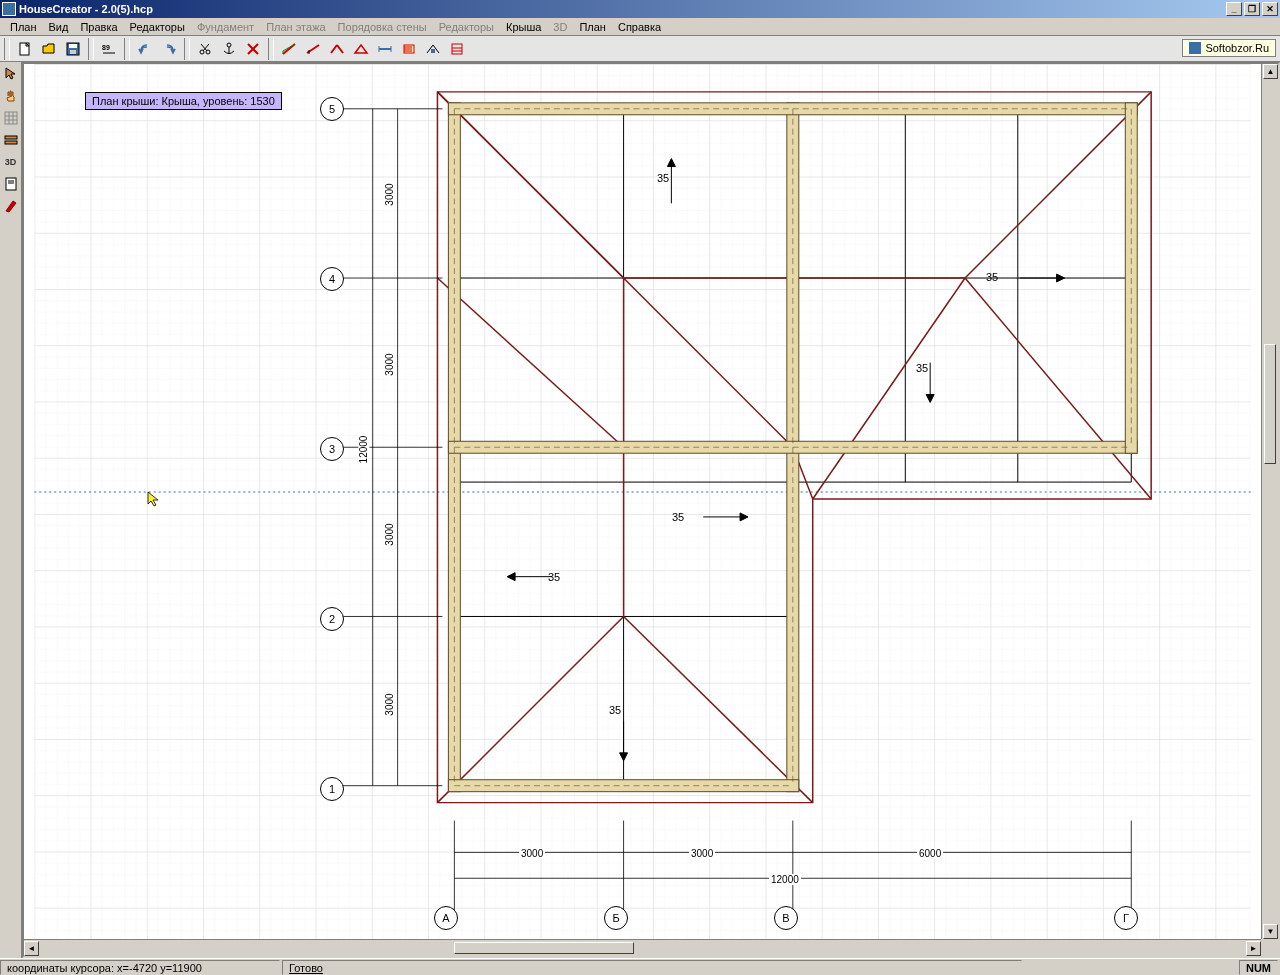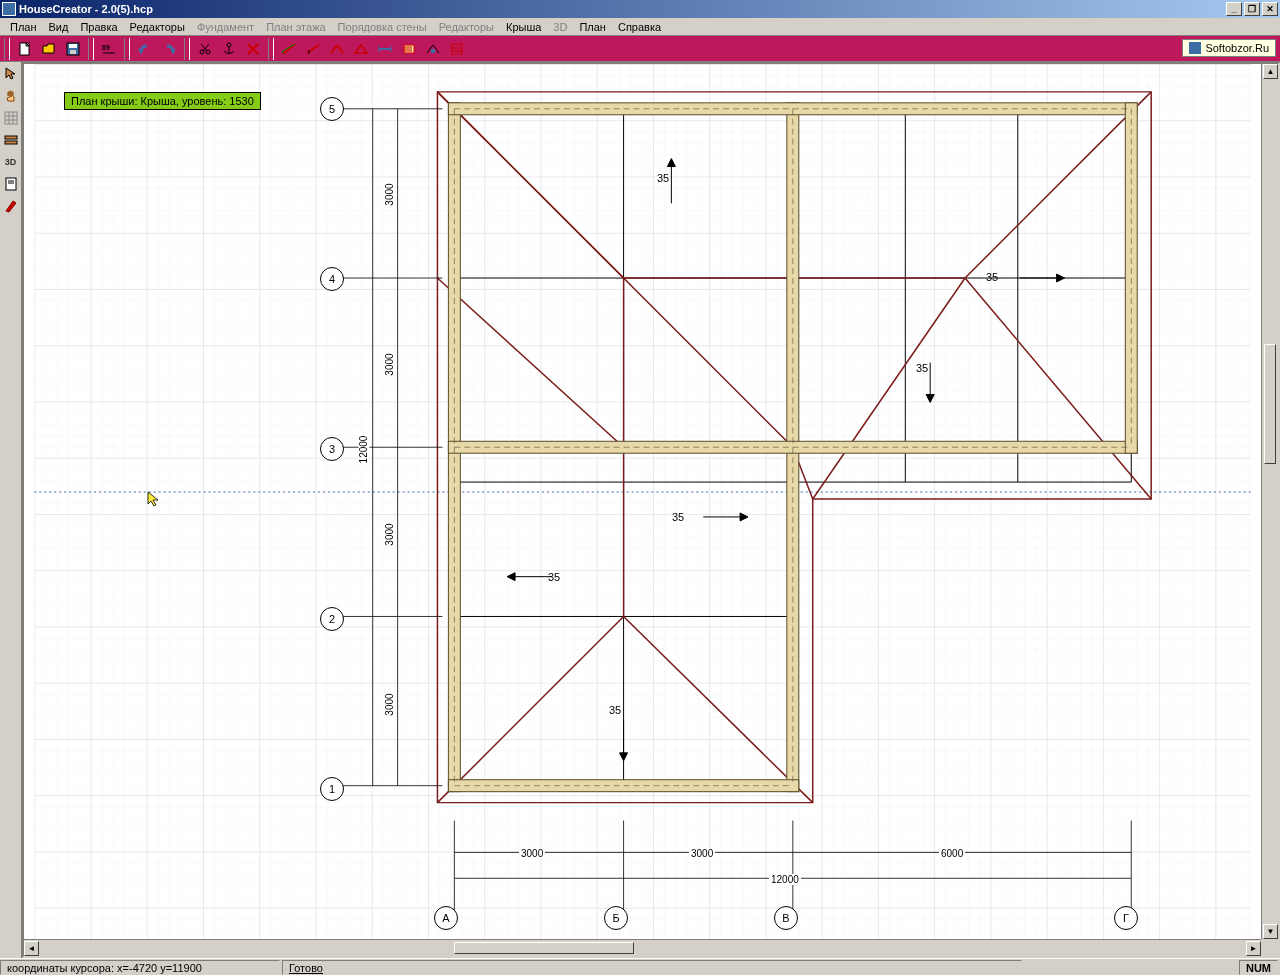--- a/index.html
+++ b/index.html
@@ -10,21 +10,21 @@
 .titlebar .icon { width:14px; height:14px; background:#3a6ea5; margin-right:3px; border:1px solid #fff; }
 .titlebar .spacer { flex:1; }
 .titlebar .wbtn { width:16px; height:14px; background:#d4d0c8; border:1px solid #fff; border-right-color:#404040; border-bottom-color:#404040; margin-left:2px; display:flex; align-items:center; justify-content:center; color:#000; font-size:9px; font-weight:bold; cursor:pointer; }
 
 
 .menubar { height:18px; background:#d4d0c8; display:flex; align-items:center; padding:0 4px; border-bottom:1px solid #808080; }
 .menubar span { padding:2px 6px; cursor:pointer; }
 .menubar span.disabled { color:#808080; }
 
 
-.toolbar-row { height:26px; background:#be185d; display:flex; align-items:center; padding:2px 4px; border-bottom:1px solid #808080; position:relative; }
+.toolbar-row { height:26px; background:#e5e5e5; display:flex; align-items:center; padding:2px 4px; border-bottom:1px solid #808080; position:relative; }
 .tool-sep { width:6px; height:22px; border-left:1px solid #808080; border-right:1px solid #fff; margin:0 3px; }
 .tool-sep:first-child { margin-left:0; }
 .tbtn { width:22px; height:22px; display:flex; align-items:center; justify-content:center; margin:0 1px; cursor:pointer; border:1px solid transparent; }
 .tbtn svg { width:16px; height:16px; }
 .badge { position:absolute; right:4px; top:3px; background:#ffffe1; border:1px solid #808080; padding:2px 6px; font-size:11px; color:#000; display:flex; align-items:center; gap:4px; }
 .badge .bicon { width:12px; height:12px; background:#3a6ea5; }
 
 
 .side-toolbar { position:absolute; left:0; top:62px; width:22px; background:#d4d0c8; border-right:1px solid #808080; bottom:17px; display:flex; flex-direction:column; align-items:center; padding-top:2px; gap:2px; }
 .side-toolbar .tbtn { width:20px; height:20px; }
@@ -34,21 +34,21 @@
 .canvas-wrap { position:absolute; left:22px; right:0; top:62px; bottom:17px; border:2px inset #d4d0c8; background:#fff; overflow:hidden; }
 .canvas { position:absolute; left:0; top:0; right:17px; bottom:17px; background:#fff; }
 .scroll-v { position:absolute; right:0; top:0; width:17px; bottom:17px; background:#d4d0c8; border-left:1px solid #808080; }
 .scroll-h { position:absolute; left:0; right:17px; bottom:0; height:17px; background:#d4d0c8; border-top:1px solid #808080; }
 .scroll-corner { position:absolute; right:0; bottom:0; width:17px; height:17px; background:#d4d0c8; }
 .scroll-v .thumb { position:absolute; left:2px; right:2px; top:280px; height:120px; background:#d4d0c8; border:1px solid #fff; border-right-color:#404040; border-bottom-color:#404040; }
 .scroll-h .thumb { position:absolute; top:2px; bottom:2px; left:430px; width:180px; background:#d4d0c8; border:1px solid #fff; border-right-color:#404040; border-bottom-color:#404040; }
 .scr-btn { position:absolute; width:15px; height:15px; background:#d4d0c8; border:1px solid #fff; border-right-color:#404040; border-bottom-color:#404040; display:flex; align-items:center; justify-content:center; font-size:8px; }
 
 
-.plan-label { position:absolute; left:40px; top:28px; background:#84cc16; border:1px solid #000; padding:2px 6px; font-size:11px; }
+.plan-label { position:absolute; left:61px; top:28px; background:#c4b5fd; border:1px solid #000; padding:2px 6px; font-size:11px; }
 
 
 .axis-circle { position:absolute; width:24px; height:24px; border:1px solid #000; border-radius:50%; background:#fff; display:flex; align-items:center; justify-content:center; font-size:11px; }
 
 
 .dim { position:absolute; font-size:10px; color:#000; background:#fff; padding:0 2px; }
 .dim.v { transform:rotate(-90deg); transform-origin:center; }
 
 
 .slope { position:absolute; font-size:11px; color:#000; display:flex; align-items:center; gap:3px; }
@@ -406,21 +406,21 @@
       </div>
 
     <div class="dim v" style="left:352px; top:125px;">3000</div>
     <div class="dim v" style="left:352px; top:295px;">3000</div>
     <div class="dim v" style="left:352px; top:465px;">3000</div>
     <div class="dim v" style="left:352px; top:635px;">3000</div>
     <div class="dim v" style="left:324px; top:380px;">12000</div>
 
     <div class="dim" style="left:495px; top:784px;">3000</div>
     <div class="dim" style="left:665px; top:784px;">3000</div>
-    <div class="dim" style="left:915px; top:784px;text-align:right;">6000</div>
+    <div class="dim" style="left:893px; top:784px;text-align:right;">6000</div>
     <div class="dim" style="left:745px; top:810px;">12000</div>
 
     <div class="slope" style="left:633px; top:108px;">
         <span>35</span>
       </div>
     <div class="slope" style="left:962px; top:207px;">
         <span>35</span>
       </div>
     <div class="slope" style="left:892px; top:298px;">
         <span>35</span>

